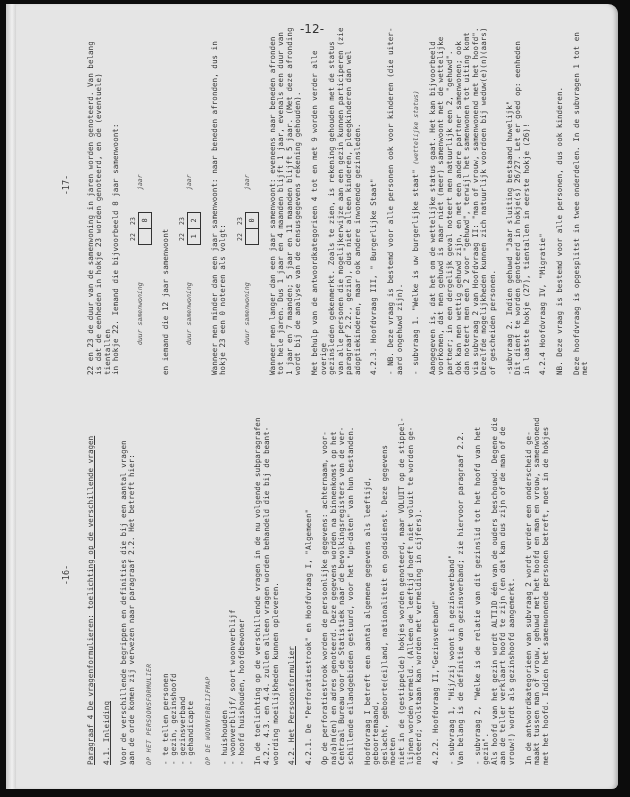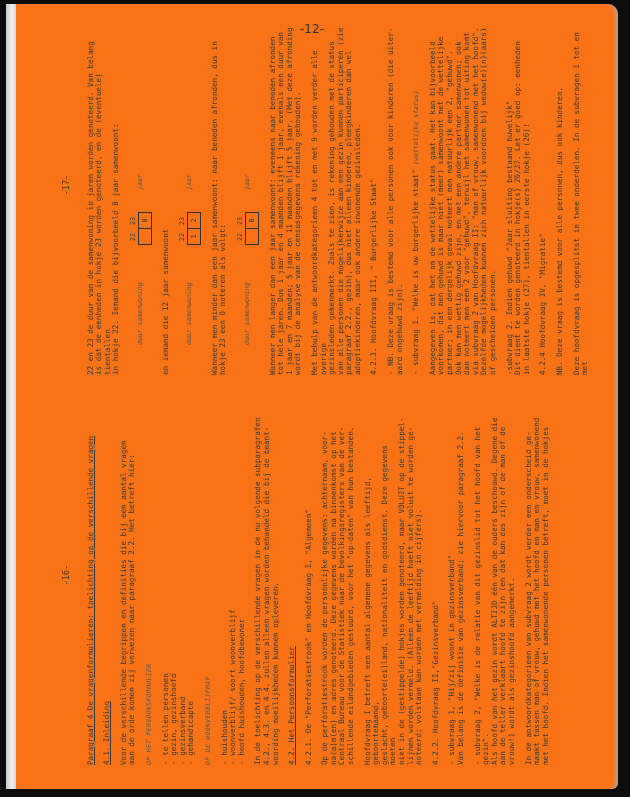--- a/index.html
+++ b/index.html
@@ -4,21 +4,21 @@
 <style>
   html, body { margin: 0; padding: 0; }
   body {
     width: 630px; height: 797px; overflow: hidden;
     background: #0c0c0c;
     font-family: "DejaVu Sans Mono", monospace;
     position: relative;
   }
   .sheet {
     position: absolute; left: 6px; top: 4px; width: 612px; height: 785px;
-    background: #f97316;
+    background: #e5e5e5;
     border-radius: 2px 10px 6px 2px;
     box-shadow: inset 10px 0 6px -6px #9a9a9a, inset -4px 0 4px -2px #a8a8a8;
   }
   .binding {
     position: absolute; left: 0; top: 0; width: 10px; height: 100%;
     background: linear-gradient(to right, #c9c9c9, #f0f0f0 60%, #d4d4d4);
   }
   .page-number-top {
     position: absolute; top: 18px; left: 0; width: 612px; text-align: center;
     font-family: "DejaVu Sans", sans-serif; font-size: 12px; color: #333;

